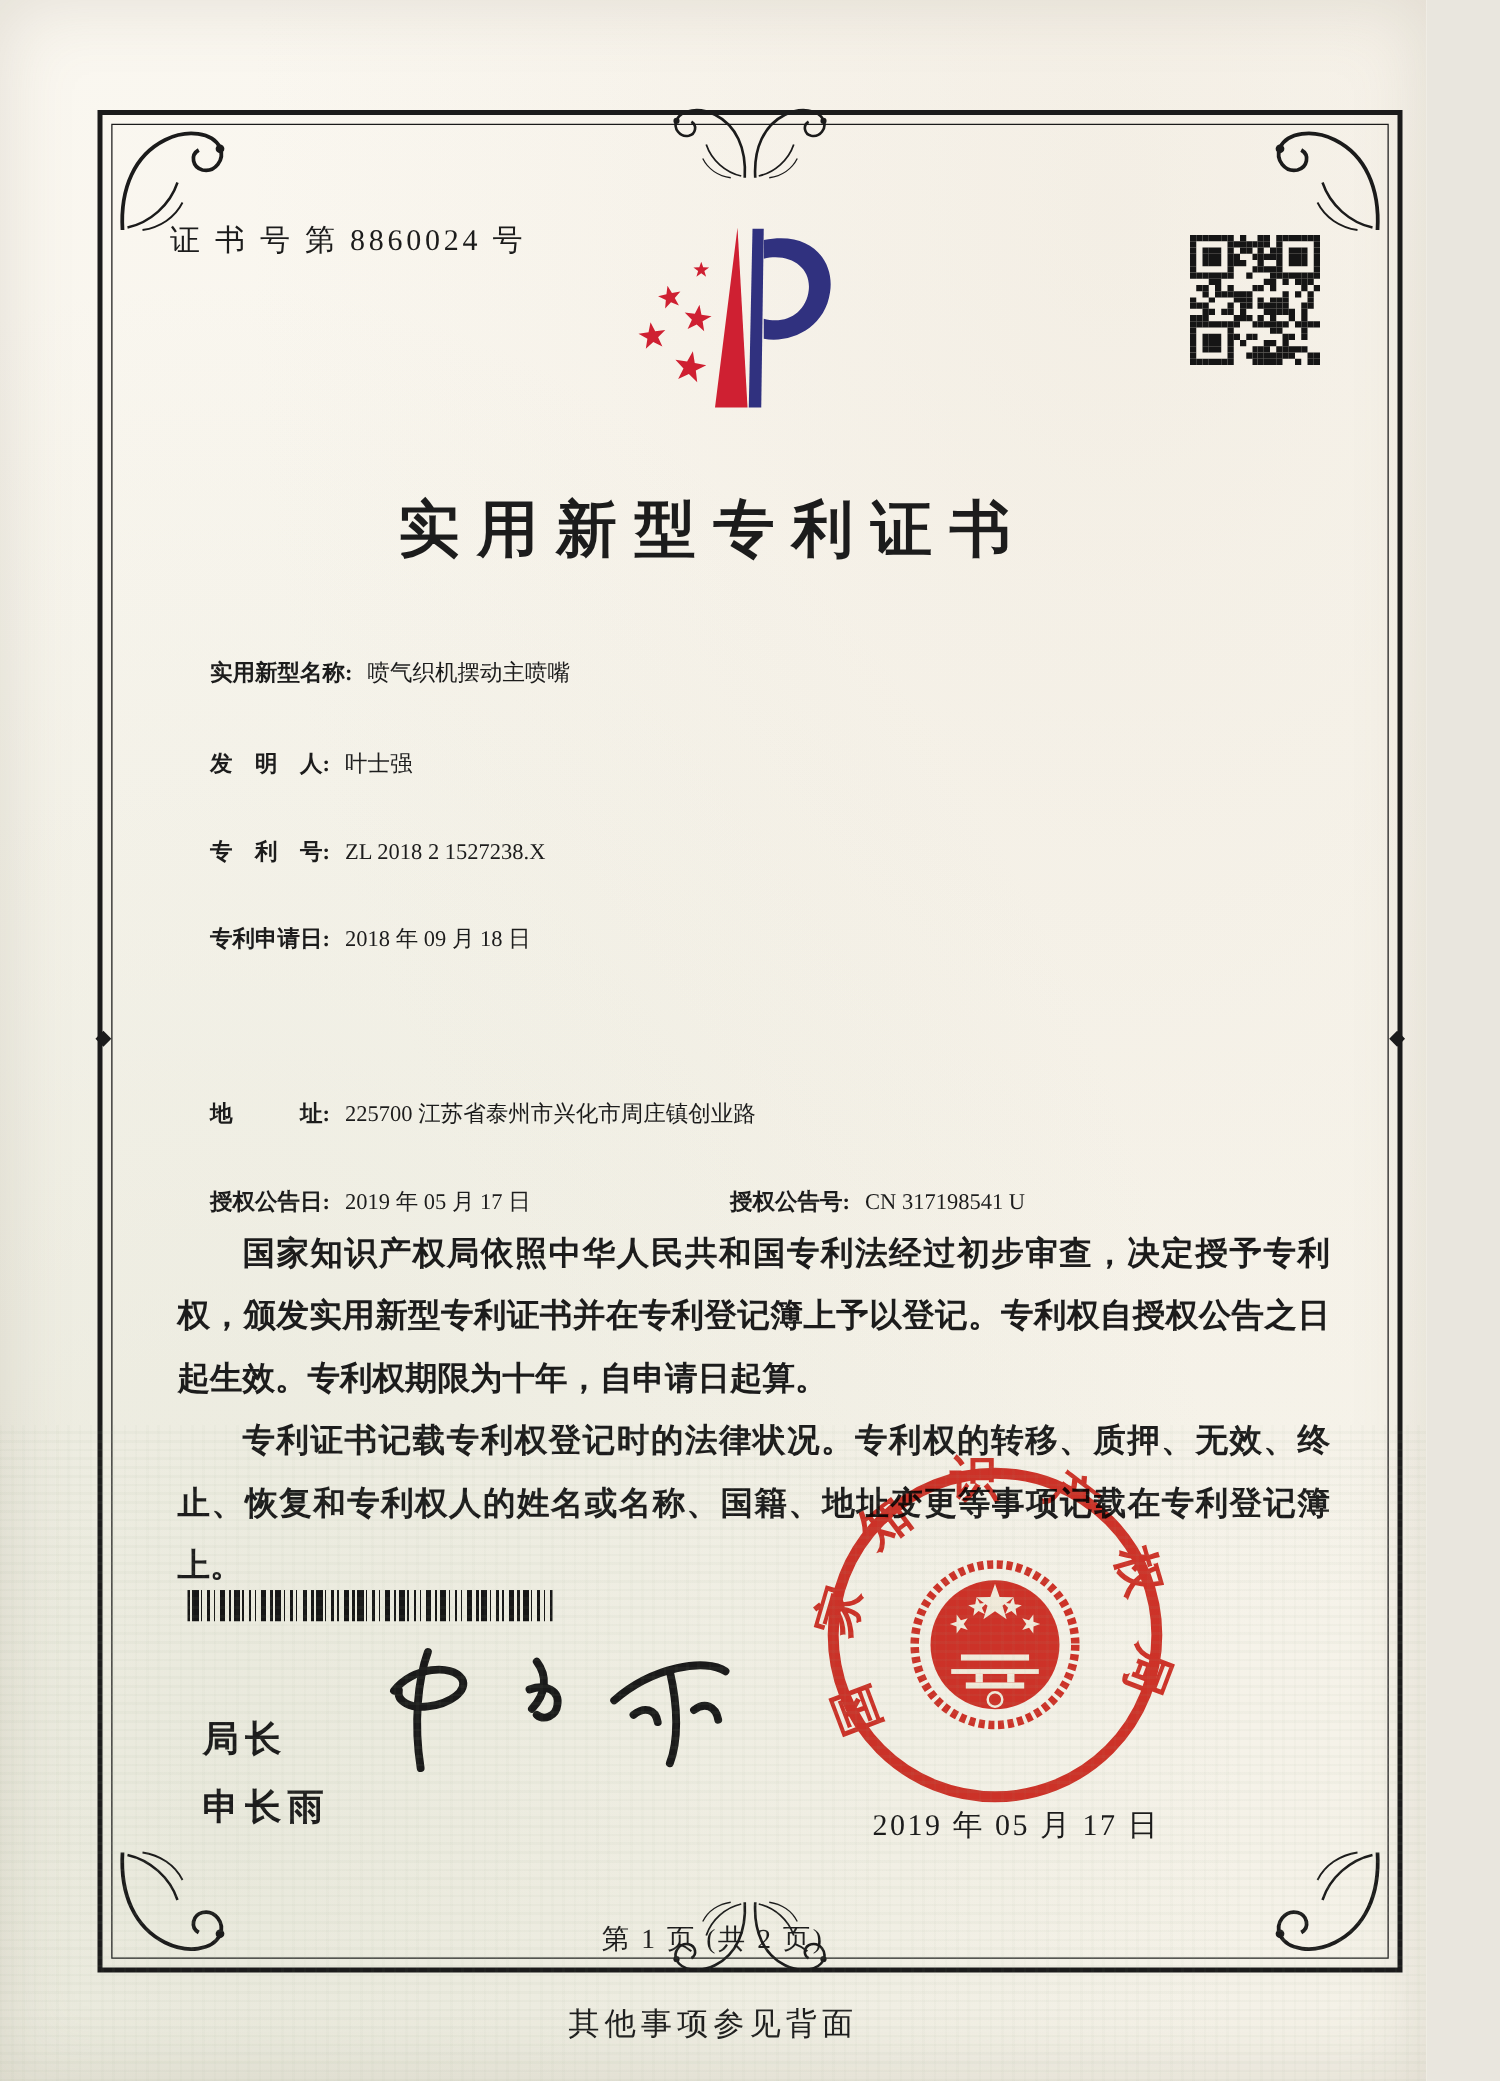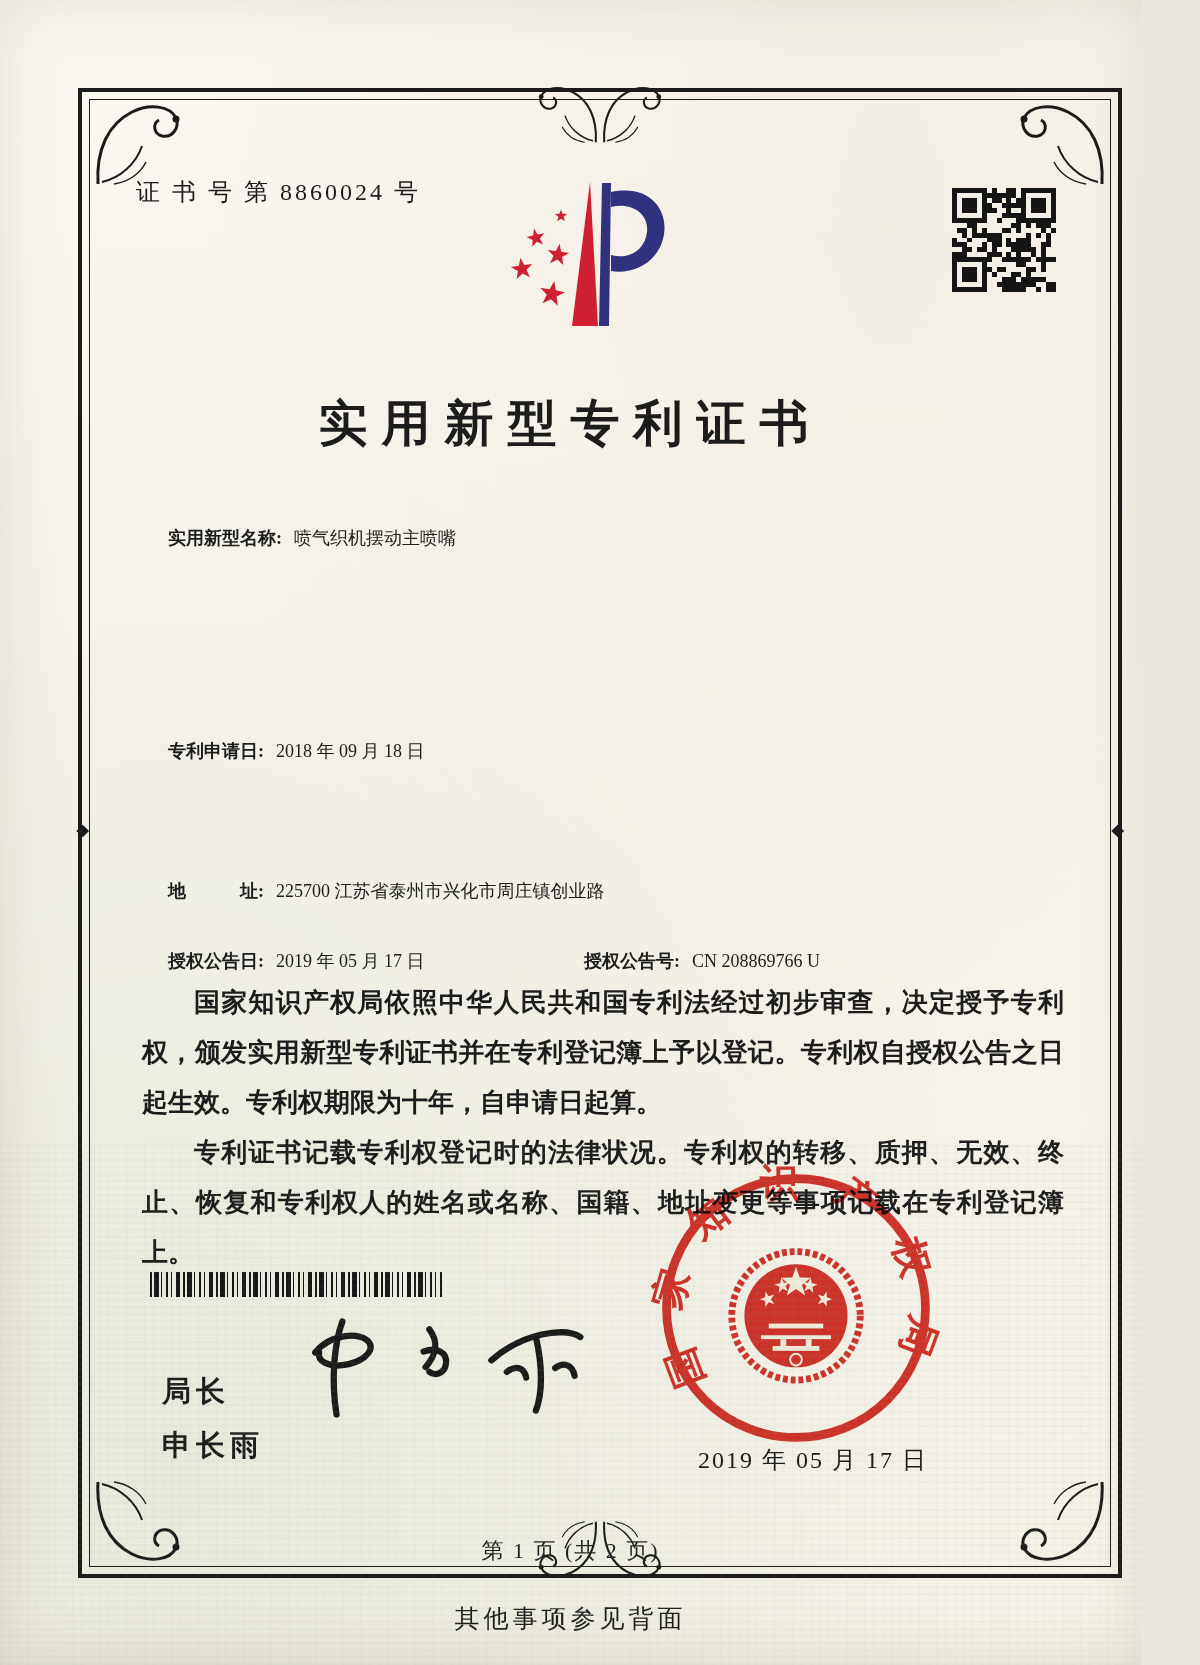--- a/index.html
+++ b/index.html
@@ -129,31 +129,37 @@
 
   <div class="qr">
       <div class="qr-grid" style="display:contents"><div class="c d"></div><div class="c d"></div><div class="c d"></div><div class="c d"></div><div class="c d"></div><div class="c d"></div><div class="c d"></div><div class="c"></div><div class="c d"></div><div class="c"></div><div class="c"></div><div class="c d"></div><div class="c d"></div><div class="c"></div><div class="c d"></div><div class="c d"></div><div class="c d"></div><div class="c d"></div><div class="c d"></div><div class="c d"></div><div class="c d"></div><div class="c d"></div><div class="c"></div><div class="c"></div><div class="c"></div><div class="c"></div><div class="c"></div><div class="c d"></div><div class="c d"></div><div class="c d"></div><div class="c d"></div><div class="c d"></div><div class="c d"></div><div class="c d"></div><div class="c"></div><div class="c d"></div><div class="c"></div><div class="c"></div><div class="c"></div><div class="c"></div><div class="c"></div><div class="c d"></div><div class="c d"></div><div class="c"></div><div class="c d"></div><div class="c d"></div><div class="c d"></div><div class="c"></div><div class="c d"></div><div class="c"></div><div class="c d"></div><div class="c d"></div><div class="c"></div><div class="c d"></div><div class="c"></div><div class="c d"></div><div class="c d"></div><div class="c"></div><div class="c d"></div><div class="c d"></div><div class="c d"></div><div class="c"></div><div class="c d"></div><div class="c d"></div><div class="c"></div><div class="c d"></div><div class="c d"></div><div class="c d"></div><div class="c"></div><div class="c d"></div><div class="c d"></div><div class="c"></div><div class="c"></div><div class="c d"></div><div class="c d"></div><div class="c d"></div><div class="c d"></div><div class="c d"></div><div class="c"></div><div class="c d"></div><div class="c d"></div><div class="c d"></div><div class="c"></div><div class="c d"></div><div class="c d"></div><div class="c"></div><div class="c d"></div><div class="c d"></div><div class="c d"></div><div class="c"></div><div class="c d"></div><div class="c d"></div><div class="c d"></div><div class="c"></div><div class="c"></div><div class="c d"></div><div class="c"></div><div class="c"></div><div class="c d"></div><div class="c"></div><div class="c d"></div><div class="c d"></div><div class="c d"></div><div class="c"></div><div class="c d"></div><div class="c d"></div><div class="c"></div><div class="c"></div><div class="c"></div><div class="c"></div><div class="c"></div><div class="c d"></div><div class="c"></div><div class="c"></div><div class="c"></div><div class="c d"></div><div class="c d"></div><div class="c d"></div><div class="c d"></div><div class="c d"></div><div class="c"></div><div class="c"></div><div class="c"></div><div class="c"></div><div class="c"></div><div class="c d"></div><div class="c d"></div><div class="c d"></div><div class="c d"></div><div class="c d"></div><div class="c d"></div><div class="c d"></div><div class="c d"></div><div class="c"></div><div class="c"></div><div class="c d"></div><div class="c"></div><div class="c"></div><div class="c"></div><div class="c d"></div><div class="c d"></div><div class="c d"></div><div class="c d"></div><div class="c d"></div><div class="c d"></div><div class="c d"></div><div class="c d"></div><div class="c"></div><div class="c"></div><div class="c"></div><div class="c d"></div><div class="c d"></div><div class="c"></div><div class="c"></div><div class="c"></div><div class="c"></div><div class="c"></div><div class="c"></div><div class="c"></div><div class="c d"></div><div class="c d"></div><div class="c"></div><div class="c d"></div><div class="c"></div><div class="c d"></div><div class="c d"></div><div class="c d"></div><div class="c"></div><div class="c"></div><div class="c d"></div><div class="c d"></div><div class="c"></div><div class="c d"></div><div class="c"></div><div class="c d"></div><div class="c"></div><div class="c"></div><div class="c"></div><div class="c d"></div><div class="c d"></div><div class="c"></div><div class="c d"></div><div class="c"></div><div class="c"></div><div class="c"></div><div class="c"></div><div class="c d"></div><div class="c"></div><div class="c d"></div><div class="c"></div><div class="c"></div><div class="c d"></div><div class="c"></div><div class="c d"></div><div class="c d"></div><div class="c d"></div><div class="c d"></div><div class="c d"></div><div class="c d"></div><div class="c"></div><div class="c"></div><div class="c"></div><div class="c"></div><div class="c"></div><div class="c d"></div><div class="c"></div><div class="c d"></div><div class="c"></div><div class="c d"></div><div class="c"></div><div class="c d"></div><div class="c"></div><div class="c"></div><div class="c d"></div><div class="c"></div><div class="c"></div><div class="c"></div><div class="c d"></div><div class="c d"></div><div class="c d"></div><div class="c"></div><div class="c d"></div><div class="c"></div><div class="c d"></div><div class="c d"></div><div class="c d"></div><div class="c"></div><div class="c"></div><div class="c"></div><div class="c d"></div><div class="c"></div><div class="c d"></div><div class="c d"></div><div class="c d"></div><div class="c"></div><div class="c"></div><div class="c"></div><div class="c d"></div><div class="c"></div><div class="c d"></div><div class="c d"></div><div class="c"></div><div class="c d"></div><div class="c d"></div><div class="c d"></div><div class="c d"></div><div class="c d"></div><div class="c"></div><div class="c"></div><div class="c d"></div><div class="c d"></div><div class="c"></div><div class="c"></div><div class="c"></div><div class="c d"></div><div class="c d"></div><div class="c"></div><div class="c d"></div><div class="c d"></div><div class="c"></div><div class="c d"></div><div class="c"></div><div class="c"></div><div class="c"></div><div class="c d"></div><div class="c d"></div><div class="c d"></div><div class="c d"></div><div class="c d"></div><div class="c"></div><div class="c d"></div><div class="c"></div><div class="c"></div><div class="c d"></div><div class="c d"></div><div class="c d"></div><div class="c"></div><div class="c"></div><div class="c"></div><div class="c"></div><div class="c d"></div><div class="c d"></div><div class="c d"></div><div class="c"></div><div class="c d"></div><div class="c"></div><div class="c d"></div><div class="c"></div><div class="c"></div><div class="c d"></div><div class="c"></div><div class="c d"></div><div class="c"></div><div class="c"></div><div class="c d"></div><div class="c d"></div><div class="c d"></div><div class="c d"></div><div class="c d"></div><div class="c d"></div><div class="c d"></div><div class="c d"></div><div class="c"></div><div class="c"></div><div class="c d"></div><div class="c d"></div><div class="c d"></div><div class="c d"></div><div class="c d"></div><div class="c d"></div><div class="c"></div><div class="c d"></div><div class="c d"></div><div class="c d"></div><div class="c d"></div><div class="c d"></div><div class="c"></div><div class="c"></div><div class="c"></div><div class="c"></div><div class="c"></div><div class="c d"></div><div class="c"></div><div class="c"></div><div class="c"></div><div class="c"></div><div class="c"></div><div class="c"></div><div class="c d"></div><div class="c d"></div><div class="c"></div><div class="c"></div><div class="c"></div><div class="c d"></div><div class="c"></div><div class="c"></div><div class="c d"></div><div class="c"></div><div class="c d"></div><div class="c d"></div><div class="c d"></div><div class="c"></div><div class="c d"></div><div class="c d"></div><div class="c"></div><div class="c d"></div><div class="c d"></div><div class="c"></div><div class="c"></div><div class="c"></div><div class="c"></div><div class="c d"></div><div class="c d"></div><div class="c"></div><div class="c d"></div><div class="c"></div><div class="c"></div><div class="c d"></div><div class="c"></div><div class="c d"></div><div class="c d"></div><div class="c d"></div><div class="c"></div><div class="c d"></div><div class="c"></div><div class="c d"></div><div class="c"></div><div class="c"></div><div class="c"></div><div class="c d"></div><div class="c d"></div><div class="c"></div><div class="c d"></div><div class="c"></div><div class="c"></div><div class="c"></div><div class="c"></div><div class="c"></div><div class="c d"></div><div class="c"></div><div class="c d"></div><div class="c d"></div><div class="c d"></div><div class="c"></div><div class="c d"></div><div class="c"></div><div class="c"></div><div class="c"></div><div class="c d"></div><div class="c d"></div><div class="c d"></div><div class="c"></div><div class="c d"></div><div class="c d"></div><div class="c d"></div><div class="c d"></div><div class="c d"></div><div class="c"></div><div class="c"></div><div class="c d"></div><div class="c"></div><div class="c"></div><div class="c"></div><div class="c"></div><div class="c"></div><div class="c d"></div><div class="c"></div><div class="c"></div><div class="c d"></div><div class="c d"></div><div class="c d"></div><div class="c d"></div><div class="c d"></div><div class="c d"></div><div class="c d"></div><div class="c d"></div><div class="c"></div><div class="c"></div><div class="c d"></div><div class="c d"></div><div class="c d"></div><div class="c d"></div><div class="c d"></div><div class="c d"></div><div class="c d"></div><div class="c d"></div><div class="c d"></div><div class="c"></div><div class="c"></div><div class="c"></div><div class="c d"></div><div class="c d"></div><div class="c d"></div><div class="c d"></div><div class="c d"></div><div class="c"></div><div class="c"></div><div class="c d"></div><div class="c"></div><div class="c d"></div><div class="c d"></div></div>
     </div>
 
   <div class="title">实用新型专利证书</div>
 
   <div class="field-row" style="left:150px; top:505px">
     <span class="field-label">实用新型名称:</span><span class="field-value">喷气织机摆动主喷嘴</span>
   </div>
+  <div class="field-row" style="left:150px; top:578px">
+    <span class="field-label">发　明　人:</span><span class="field-value">叶士强</span>
+  </div>
+  <div class="field-row" style="left:150px; top:648px">
+    <span class="field-label">专　利　号:</span><span class="field-value">ZL 2018 2 1527238.X</span>
+  </div>
   <div class="field-row" style="left:150px; top:718px">
     <span class="field-label">专利申请日:</span><span class="field-value">2018 年 09 月 18 日</span>
   </div>
   <div class="field-row" style="left:150px; top:858px">
     <span class="field-label">地　　　址:</span><span class="field-value">225700 江苏省泰州市兴化市周庄镇创业路</span>
   </div>
   <div class="field-row" style="left:150px; top:928px">
     <span class="field-label">授权公告日:</span><span class="field-value">2019 年 05 月 17 日</span>
   </div>
   <div class="field-row" style="left:566px; top:928px">
-    <span class="field-label">授权公告号:</span><span class="field-value">CN 208869766 U</span>
+    <span class="field-label">授权公告号:</span><span class="field-value">CN 317198541 U</span>
   </div>
 
   <div class="body-text">
     <p>国家知识产权局依照中华人民共和国专利法经过初步审查，决定授予专利权，颁发实用新型专利证书并在专利登记簿上予以登记。专利权自授权公告之日起生效。专利权期限为十年，自申请日起算。</p>
     <p>专利证书记载专利权登记时的法律状况。专利权的转移、质押、无效、终止、恢复和专利权人的姓名或名称、国籍、地址变更等事项记载在专利登记簿上。</p>
   </div>
 
   <div class="barcode"></div>
 
   <div class="director-label">局长</div>

